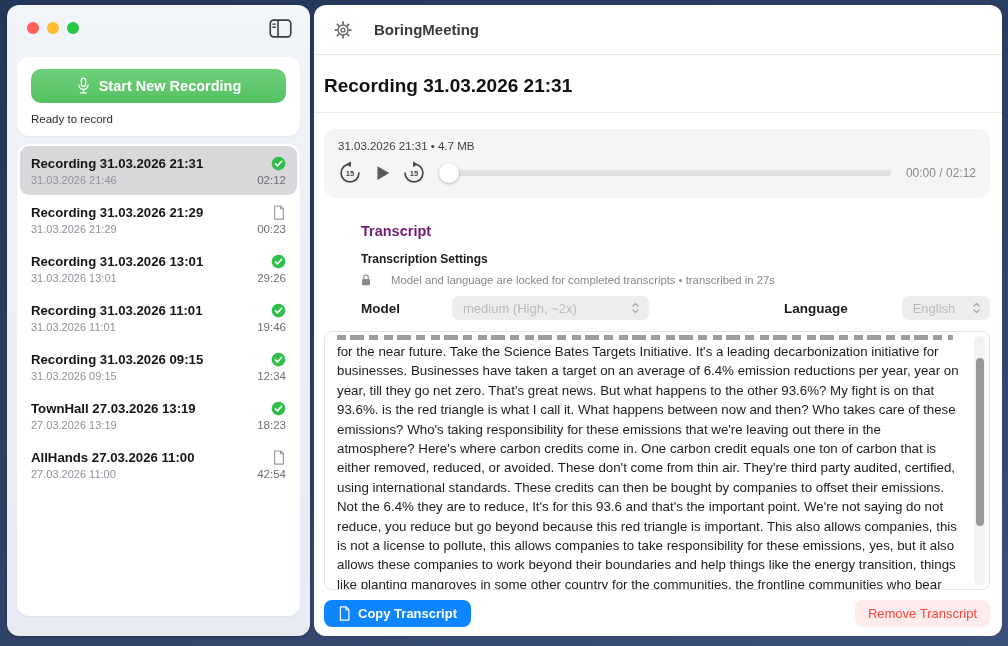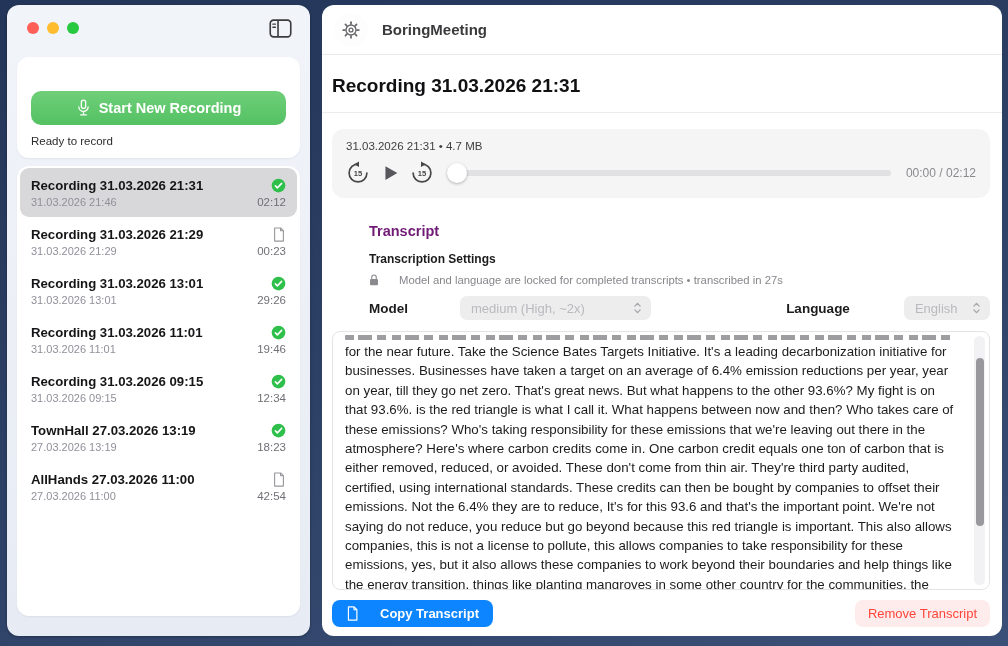--- a/index.html
+++ b/index.html
@@ -16,36 +16,36 @@
   .traffic-lights { display:flex; gap:8px; align-items:center; }
   .tl { width:12px; height:12px; border-radius:50%; display:inline-block; cursor:default; }
   .tl.red { background:#ff5f57; } .tl.yellow { background:#febc2e; } .tl.green { background:#28c840; }
   .sidebar-toggle { margin-left:auto; background:none; border:none; padding:2px; cursor:pointer; line-height:0; }
 
   .record-card { margin:6px 10px 0 10px; background:#fff; border-radius:12px;
     padding:12px 14px 11px; box-shadow:0 1px 2px rgba(20,30,60,.06); }
   .record-btn { width:100%; height:34px; border:none; border-radius:10px; cursor:pointer;
     background:linear-gradient(180deg, #6fcf79 0%, var(--accent-green,#54c163) 100%);
     color:#fff; font-family:inherit; font-size:14.5px; font-weight:bold;
-    display:flex; align-items:center; justify-content:center; gap:8px;margin-top:22px; }
+    display:flex; align-items:center; justify-content:center; gap:8px; }
   .record-status { margin-top:10px; font-size:11.5px; color:#2c2c2e; }
 
   .rec-list { flex:1; margin:8px 10px 20px 10px; background:#fff; border-radius:12px;
     padding:2px 3px; overflow:hidden; box-shadow:0 1px 2px rgba(20,30,60,.06); }
   .rec-row { height:49px; display:flex; align-items:center; padding:6px 11px; border-radius:9px; cursor:pointer; }
   .rec-row.selected { background:#d8d8da; }
   .rec-main { flex:1; min-width:0; }
   .rec-title { font-size:13.2px; font-weight:600; color:#151517; white-space:nowrap; overflow:hidden; }
   .rec-sub { font-size:11px; color:#90909a; margin-top:3px; }
   .rec-side { display:flex; flex-direction:column; align-items:flex-end; gap:3px; }
   .rec-side svg { display:block; }
   .rec-dur { font-size:11.5px; color:#6f6f76; }
 
   
-  .main { flex:1; margin-left:12px; background:#fff; border-radius:12px; overflow:hidden;
+  .main { flex:1; margin-left:4px; background:#fff; border-radius:12px; overflow:hidden;
     display:flex; flex-direction:column; }
   .app-header { height:50px; flex:none; display:flex; align-items:center; padding:0 16px 0 12px;
     border-bottom:1px solid #e9e9eb; }
   .gear-btn { width:34px; height:34px; border:none; background:#fdfdfd; border-radius:50%;
     display:flex; align-items:center; justify-content:center; cursor:pointer; }
   .app-title { margin-left:14px; font-size:15px; font-weight:bold; color:#3a3a3c; }
 
   .content { flex:1; display:flex; flex-direction:column; min-height:0; }
   .title-row { padding:20px 12px 15px 10px; }
   .page-title { font-size:19px; font-weight:bold; color:#111113; }
@@ -81,21 +81,21 @@
     position:relative; overflow:hidden; padding:3px 30px 6px 12px; background:#fff; }
   .clip-strip { height:5px; width:99%; margin:0 0 2px; opacity:.75; border-radius:1px;
     background:repeating-linear-gradient(90deg, rgba(70,70,74,.7) 0 9px, transparent 9px 13px,
       rgba(70,70,74,.7) 13px 27px, transparent 27px 32px, rgba(70,70,74,.7) 32px 41px, transparent 41px 47px); }
   .transcript-text { font-size:13.3px; line-height:19.4px; color:#1c1c1e; letter-spacing:0; }
   .sb-track { position:absolute; right:4px; top:4px; bottom:4px; width:11px; background:#f2f2f4; border-radius:6px; }
   .sb-thumb { position:absolute; left:1.5px; width:8px; top:22px; height:168px; background:#98989d; border-radius:4px; cursor:grab; }
 
   .actions { flex:none; display:flex; align-items:center; justify-content:space-between; margin:10px 12px 9px 10px; }
   .copy-btn { height:27px; border:none; border-radius:8px; background:var(--accent-blue,#0c85ff); color:#fff;
-    font-family:inherit; font-size:13px; font-weight:600; padding:0 14px; display:flex; align-items:center; gap:21px; cursor:pointer; }
+    font-family:inherit; font-size:13px; font-weight:600; padding:0 14px; display:flex; align-items:center; gap:7px; cursor:pointer; }
   .remove-btn { height:27px; border:none; border-radius:8px; background:#fdeceb; color:var(--danger-red,#ff453a);
     font-family:inherit; font-size:13px; padding:0 13px; cursor:pointer; }
 </style>
 </head>
 <body>
 
 <div class="desktop">
   <div class="window">
 
     <aside class="sidebar">

